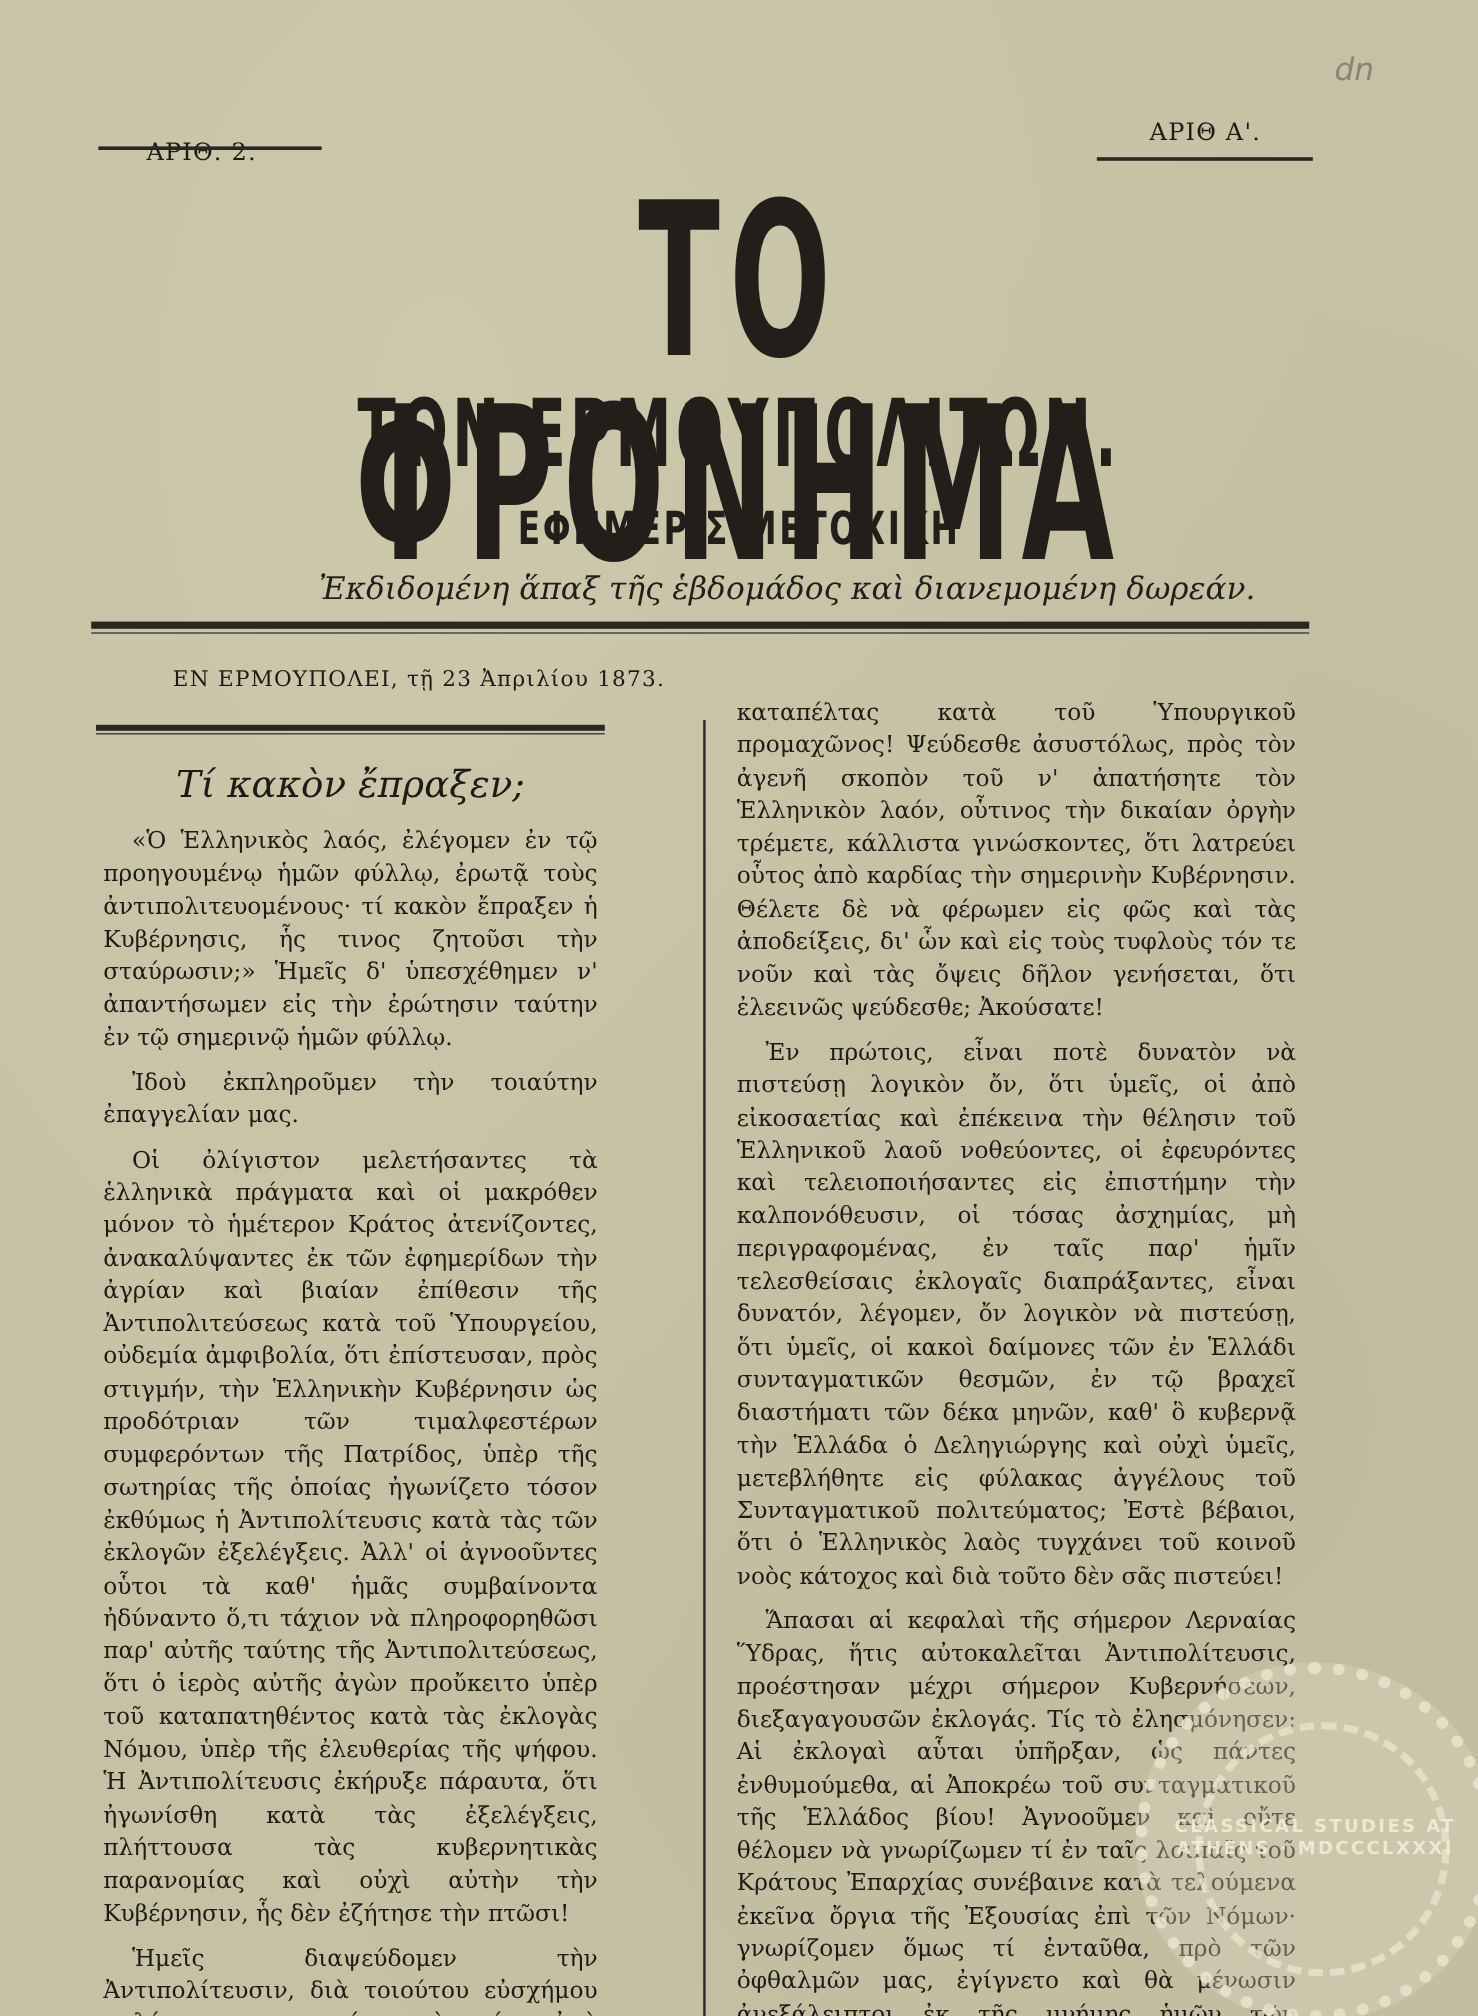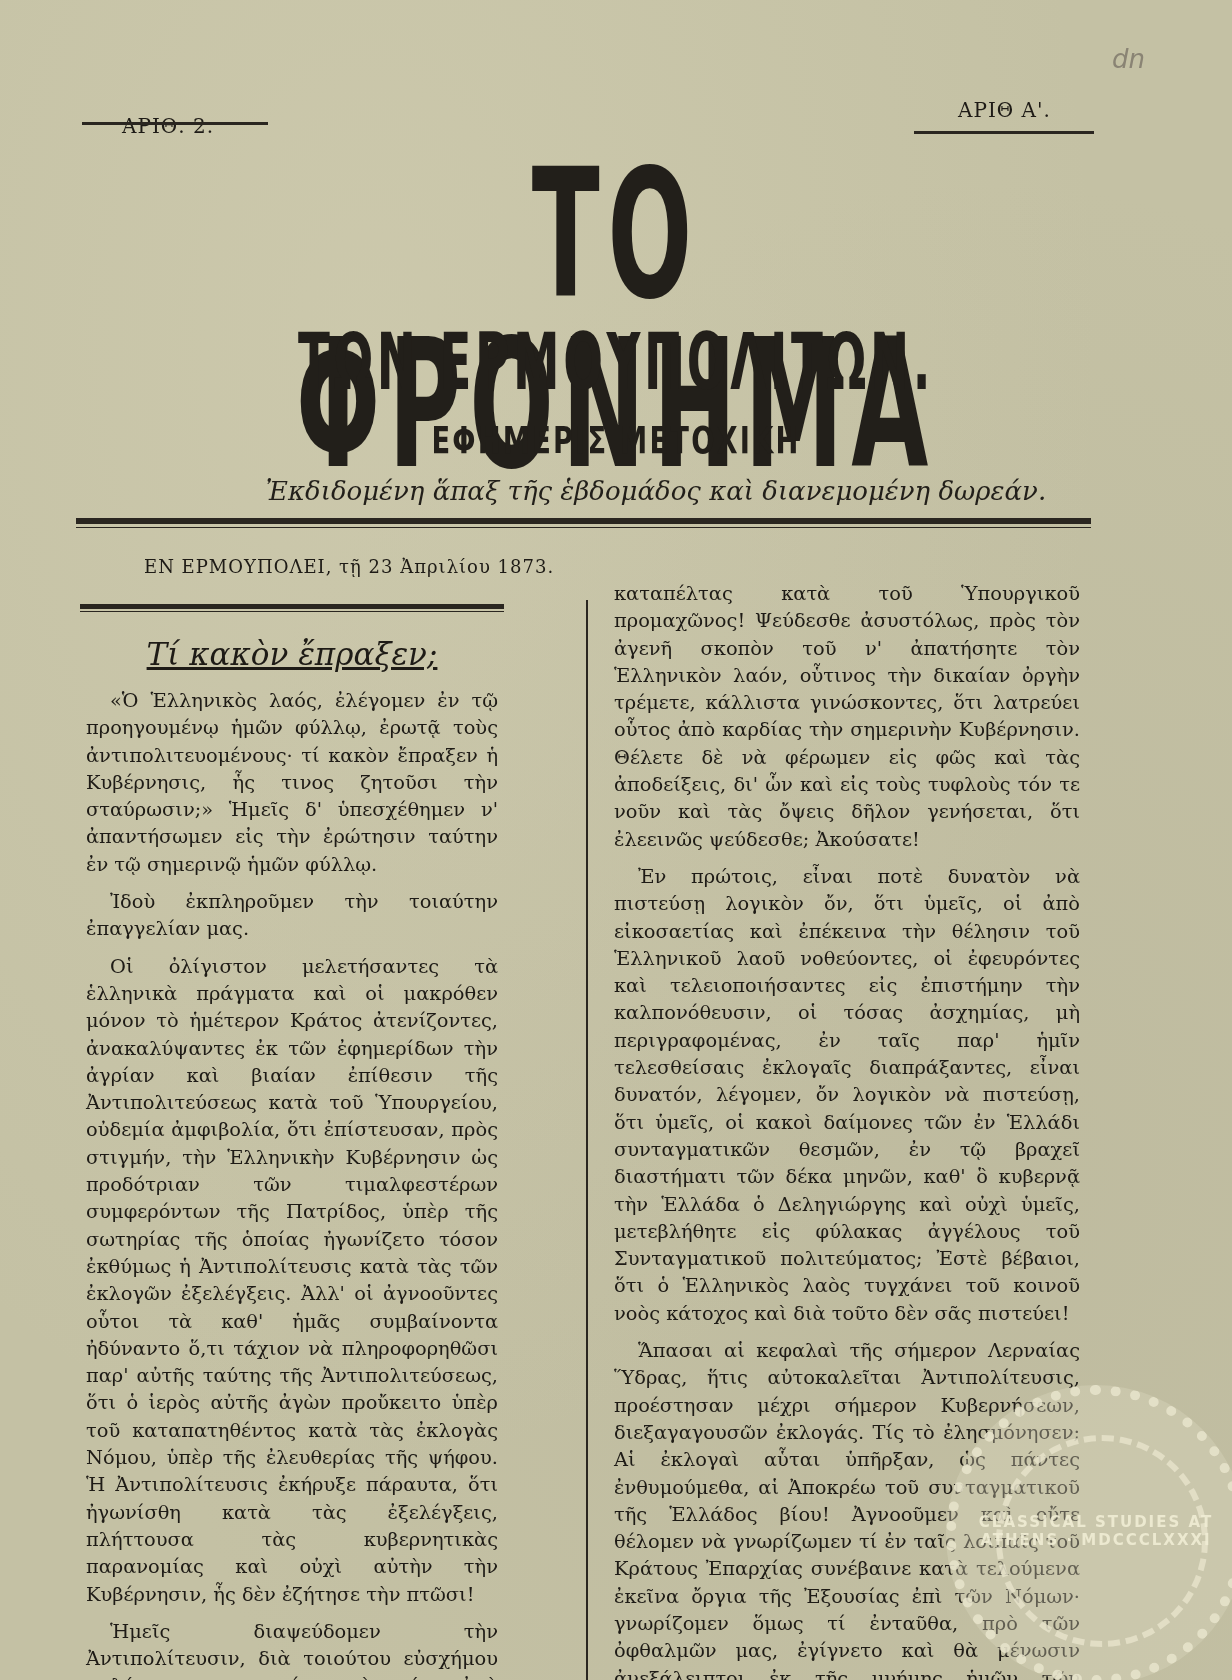--- a/index.html
+++ b/index.html
@@ -42,21 +42,21 @@
   }
   .masthead-rule { left:76px; top:518px; width:1015px; height:6px; background:#2a2620; }
   .masthead-rule2 { left:76px; top:527px; width:1015px; height:1px; background:#2a2620; }
 
   .dateline { left:118px; top:556px; font-size:18px; letter-spacing:1px;margin-left:26px; }
   .date-rule { left:80px; top:604px; width:424px; height:5px; background:#2a2620; }
   .date-rule2 { left:80px; top:611px; width:424px; height:1px; background:#2a2620; }
 
   .col-divider { left:586px; top:600px; width:2px; height:1080px; background:#2a2620; }
 
-  .article-title { left:80px; top:636px; width:424px; text-align:center; font-size:31px; font-style:italic;text-decoration:underline; }
+  .article-title { left:80px; top:636px; width:424px; text-align:center; font-size:31px; font-style:italic; }
 
   .col {
     font-size:19.4px; line-height:27.3px; text-align:justify;
     font-family:"DejaVu Serif", serif; color:#1e1b16;
   }
   .col p { margin:10px; text-indent:24px; }
   .col p.noindent { text-indent:0; }
   .col-left { left:76px; top:677px; width:432px; }
   .col-right { left:604px; top:570px; width:486px; }
 

